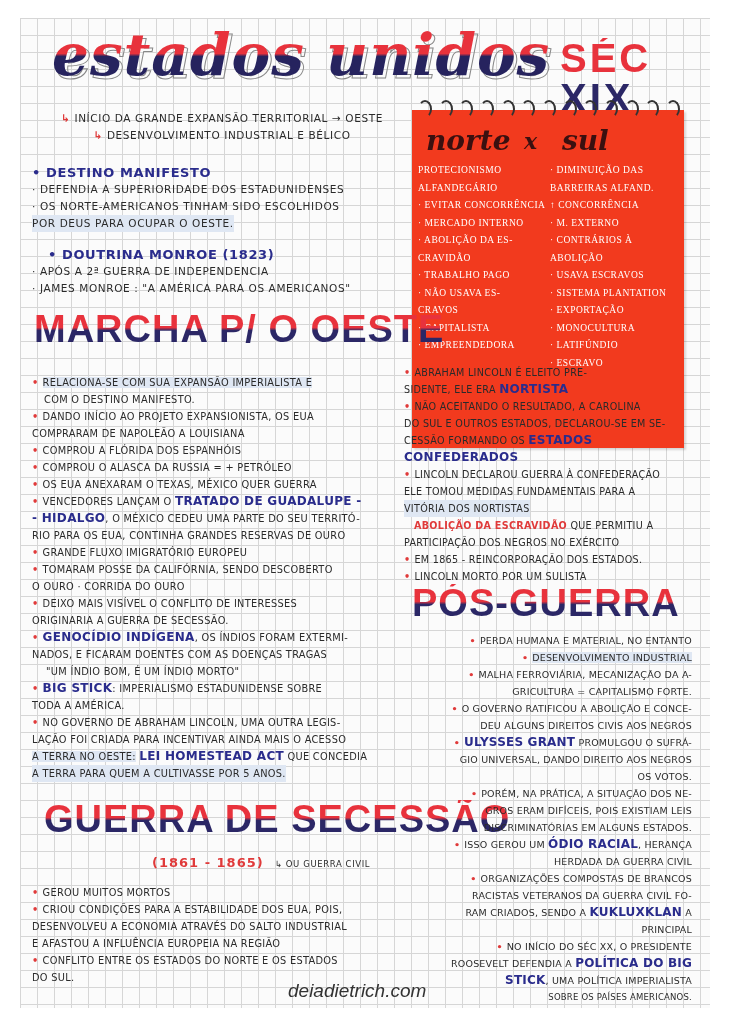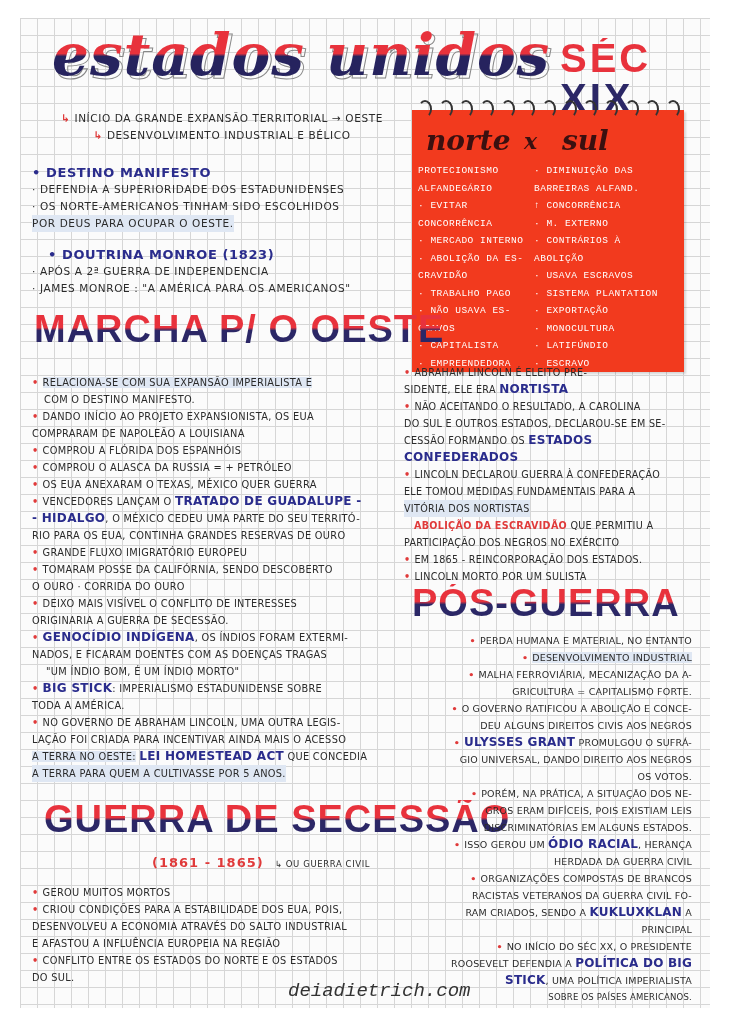--- a/index.html
+++ b/index.html
@@ -31,28 +31,28 @@
     -webkit-background-clip:text; background-clip:text; color:transparent;
   }
   .hand { font-family:"DejaVu Sans", sans-serif; font-size:10.5px; color:#2a2a2a; text-transform:uppercase; letter-spacing:0.6px; line-height:17px; }
   .blue { color:#2a2c8c; font-weight:bold; font-size:12px; }
   .red { color:#e03a3a; font-weight:bold; }
   .hl { background:#dfe7f3; }
   .dot { color:#e03a3a; font-weight:bold; margin-right:4px; }
   .arrow { color:#e03a3a; font-weight:bold; margin-right:4px; }
   .sub { font-size:13px; letter-spacing:1px; }
   .card {
-    position:absolute; left:412px; top:110px; width:272px; height:262px;
+    position:absolute; left:412px; top:110px; width:272px; height:338px;
     background:#f23a1e; box-shadow:2px 2px 2px rgba(0,0,0,0.15);
   }
   .rings { position:absolute; left:6px; top:-10px; width:262px; height:16px; display:flex; justify-content:space-between; }
   .ring { width:10px; height:14px; border:2px solid #333; border-radius:50%; border-bottom-color:transparent; border-left-color:transparent; }
   .card-title { position:absolute; top:14px; left:0; width:100%; font-family:"DejaVu Serif", serif; font-style:italic; font-weight:bold; font-size:28px; color:#3a1010; }
-  .card-col { position:absolute; top:52px; font-family:Liberation Mono, monospace; font-size:9.5px; color:#fff; text-transform:uppercase; letter-spacing:0.5px; line-height:17.5px; }
-  .sig { font-family:Liberation Mono, monospace; font-style:italic; font-size:19px; color:#333; }
+  .card-col { position:absolute; top:52px; font-family:Liberation Serif, serif; font-size:9.5px; color:#fff; text-transform:uppercase; letter-spacing:0.5px; line-height:17.5px; }
+  .sig { font-family:Liberation Sans, sans-serif; font-style:italic; font-size:19px; color:#333; }
 </style>
 </head>
 <body>
 
 <div class="page">
 
   <div class="abs" style="left:32px;top:8px;">
     <span class="title-shadow" style="position:absolute;left:3px;top:3px;white-space:nowrap;">estados unidos</span>
     <span class="title-script" style="position:relative;white-space:nowrap;">estados unidos</span>
   </div>
@@ -103,21 +103,21 @@
       <div>· EVITAR CONCORRÊNCIA</div>
       <div>· MERCADO INTERNO</div>
       <div>· ABOLIÇÃO DA ES-</div>
       <div>CRAVIDÃO</div>
       <div>· TRABALHO PAGO</div>
       <div>· NÃO USAVA ES-</div>
       <div>CRAVOS</div>
       <div>· CAPITALISTA</div>
       <div>· EMPREENDEDORA</div>
     </div>
-    <div class="card-col" style="left:122px;width:134px;">
+    <div class="card-col" style="left:138px;width:134px;">
       <div>· DIMINUIÇÃO DAS</div>
       <div>BARREIRAS ALFAND.</div>
       <div>↑ CONCORRÊNCIA</div>
       <div>· M. EXTERNO</div>
       <div>· CONTRÁRIOS À</div>
       <div>ABOLIÇÃO</div>
       <div>· USAVA ESCRAVOS</div>
       <div>· SISTEMA PLANTATION</div>
       <div>· EXPORTAÇÃO</div>
       <div>· MONOCULTURA</div>

